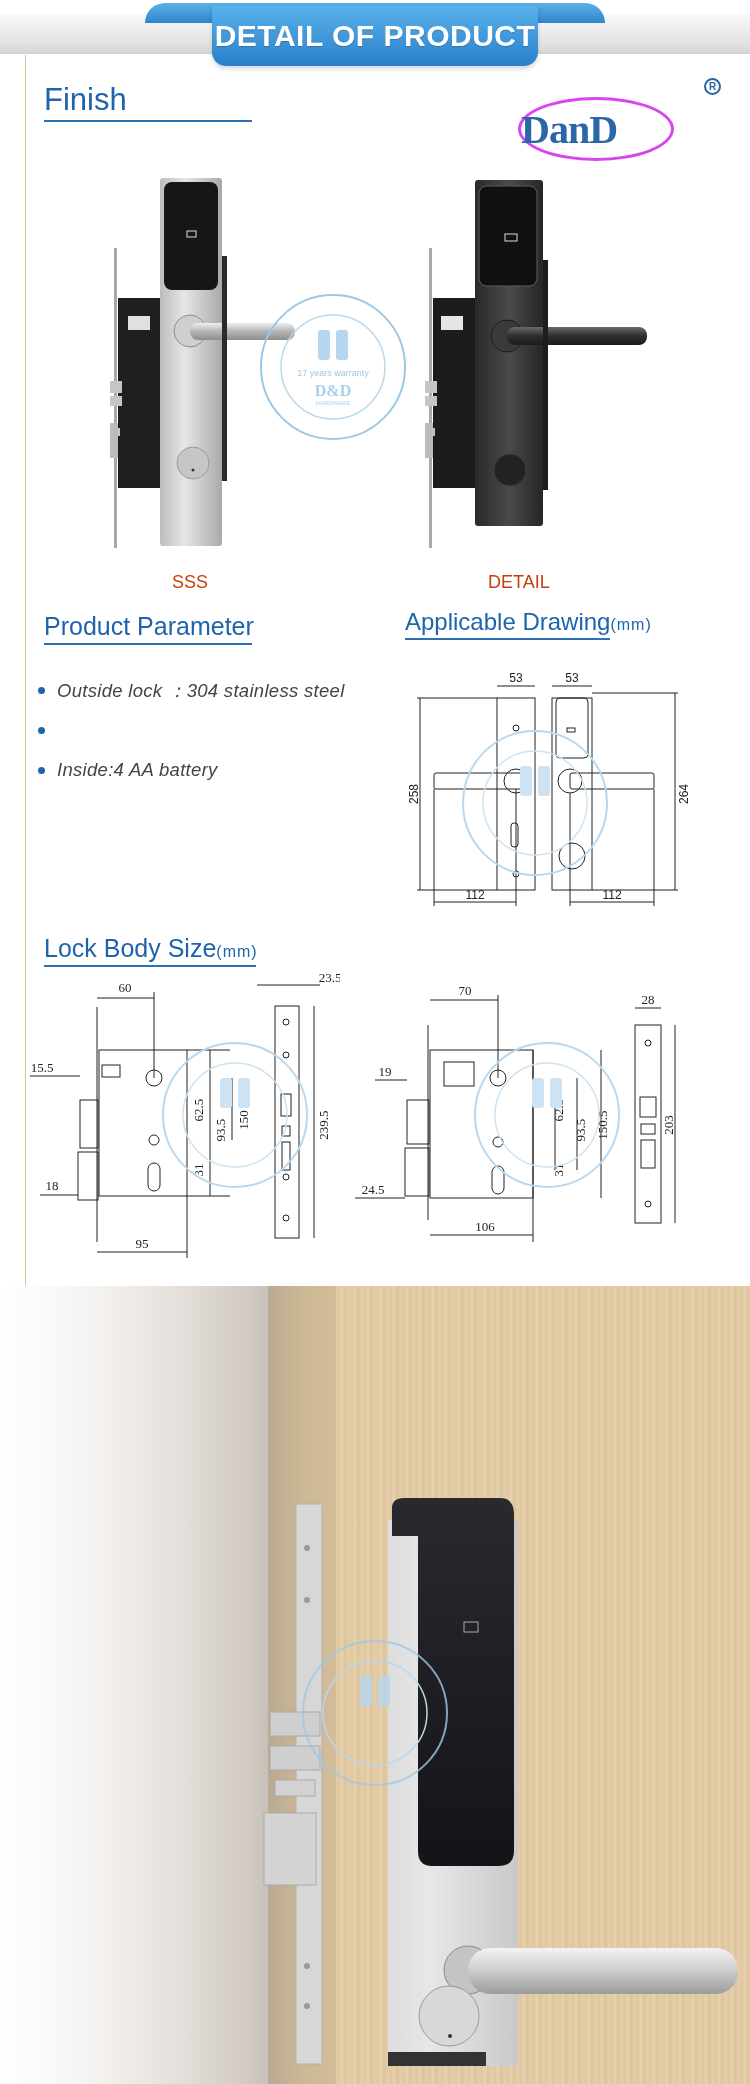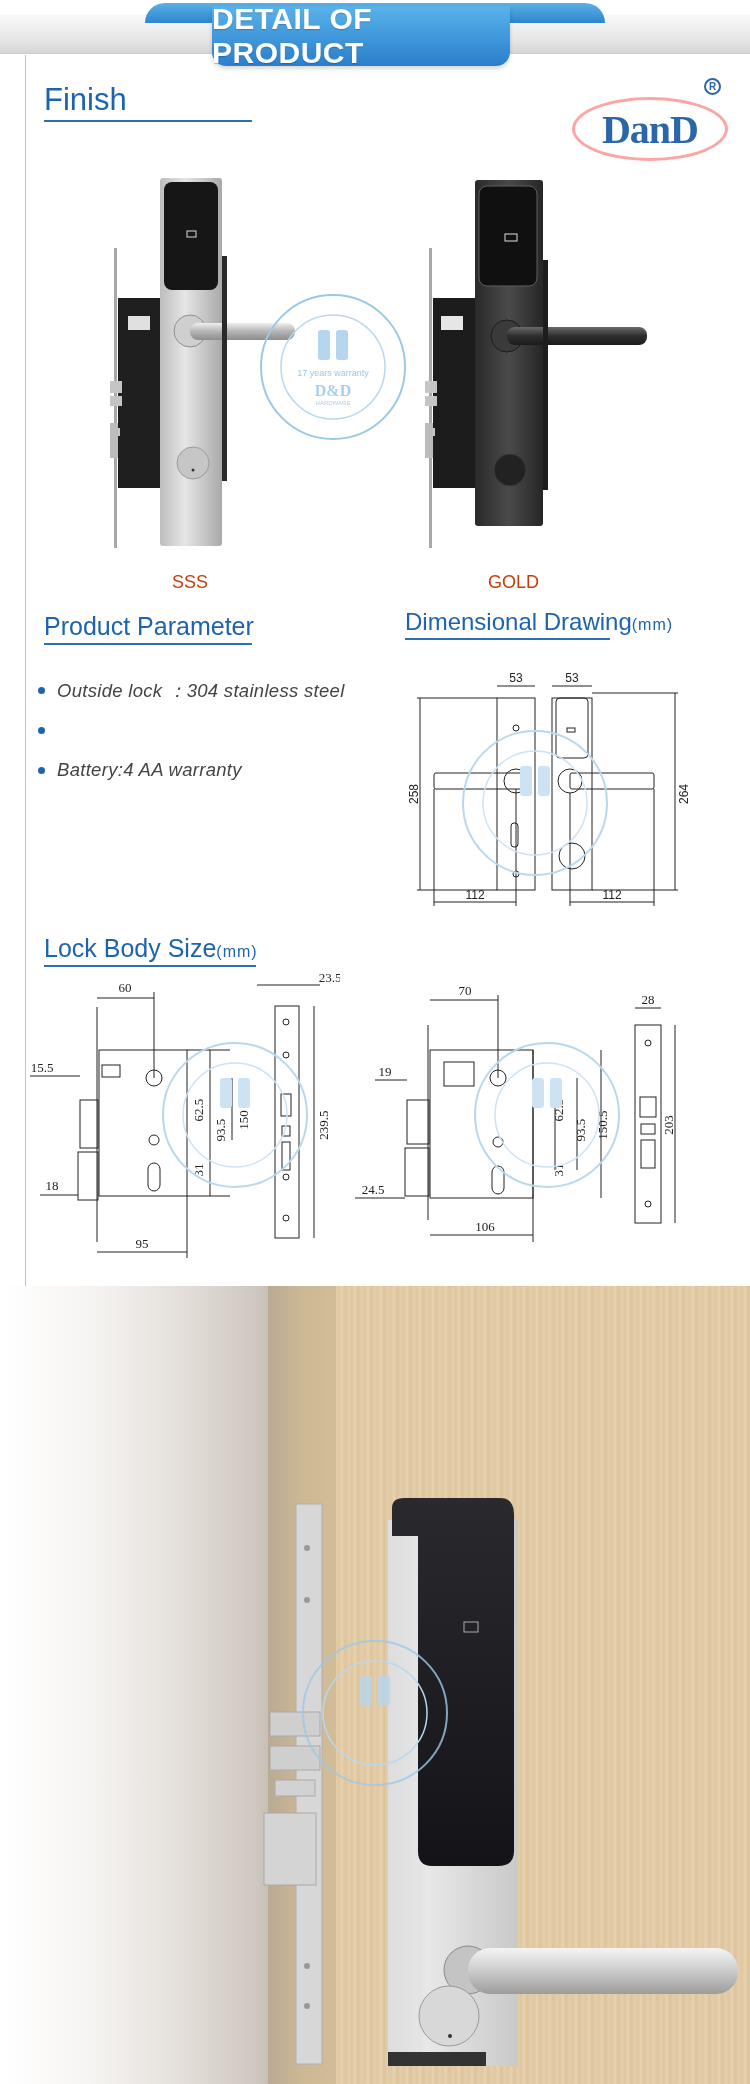--- a/index.html
+++ b/index.html
@@ -4,35 +4,35 @@
 <style>
   * { box-sizing: border-box; margin: 0; padding: 0; }
   html, body { width: 750px; background: #ffffff; }
   body { font-family: "Liberation Sans", sans-serif; position: relative; width: 750px; height: 2084px; overflow: hidden; color: #333; }
 
   
   .banner-bar { position: absolute; left: 0; top: 14px; width: 750px; height: 40px;
     background: linear-gradient(#fafafa, #e4e4e4 70%, #d6d6d6); border-bottom: 1px solid #cfcfcf; }
   .ribbon-back { position: absolute; top: 3px; left: 145px; width: 460px; height: 20px;
     background: linear-gradient(#5bb0e6, #2f86cc); border-radius: 40px 40px 0 0; }
-  .ribbon { position: absolute; top: 6px; left: 212px; width: 298px; height: 60px;
+  .ribbon { position: absolute; top: 6px; left: 212px; width: 326px; height: 60px;
     background: linear-gradient(#59b2ea, #2a7fcb); border-radius: 0 0 14px 14px;
     box-shadow: 0 3px 4px rgba(0,0,0,0.15); display: flex; align-items: center; justify-content: center; }
   .ribbon-text { color: #fff; font-weight: bold; font-size: 30px; letter-spacing: 0.5px; text-shadow: 0 1px 1px rgba(0,0,0,0.2); }
 
   .left-rule { position: absolute; left: 25px; top: 55px; width: 1px; height: 1280px; background: #d9c09a; }
 
   
   .sec-title { position: absolute; color: #1d63ad; font-size: 25px; white-space: nowrap; }
   .sec-title .unit { font-size: 16px; letter-spacing: 1px; }
   .sec-title .uline { position: absolute; left: 0; bottom: -4px; height: 2px; background: #2b6fb5; }
 
   
-  .logo { position: absolute; left: 572px; top: 97px; width: 156px; height: 64px; border: 3px solid #fca5a5; border-radius: 50%;
-    display: flex; align-items: center; justify-content: center; }
+  .logo { position: absolute; left: 518px; top: 97px; width: 156px; height: 64px; border: 3px solid #d946ef; border-radius: 50%;
+    display: flex; align-items: center; }
   .logo-text { font-family: "Liberation Serif", serif; font-weight: bold; color: #2b67a8; font-size: 40px; letter-spacing: -1px; }
   .logo-reg { position: absolute; left: 704px; top: 78px; width: 17px; height: 17px; border: 2px solid #2b67a8; border-radius: 50%;
     color: #2b67a8; font-size: 10px; font-weight: bold; display: flex; align-items: center; justify-content: center; }
 
   
   .lock-pic { position: absolute; }
   .caption { position: absolute; color: #c2410c; font-size: 18px; }
 
   
   .param-list { position: absolute; left: 38px; top: 670px; list-style: none; }
@@ -131,21 +131,21 @@
     <rect x="-6" y="245" width="14" height="35" fill="#bcbcbc"></rect>
     <rect x="50" y="2" width="68" height="346" rx="3" fill="url(#bkPlate)"></rect>
     <rect x="54" y="8" width="58" height="100" rx="8" fill="#101010" stroke="#5e5e5e"></rect>
     <rect x="80" y="56" width="12" height="7" fill="none" stroke="#ddd" stroke-width="1"></rect>
     <circle cx="82" cy="158" r="16" fill="#3a3a3a" stroke="#1c1c1c"></circle>
     <rect x="82" y="149" width="140" height="18" rx="8" fill="url(#bkBar)"></rect>
     <circle cx="85" cy="292" r="16" fill="#222" stroke="#3b3b3b"></circle>
     <rect x="118" y="82" width="5" height="230" fill="#1d1d1d"></rect>
   </svg>
 </div>
-<div class="caption" style="left:488px; top:572px;">GOLD</div>
+<div class="caption" style="left:488px; top:572px;">DETAIL</div>
 
 <div class="stamp" style="left:258px; top:292px;">
   <svg width="150" height="150" viewBox="0 0 150 150">
     <circle cx="75" cy="75" r="72" fill="none" stroke="#9cc8e6" stroke-width="2"></circle>
     <circle cx="75" cy="75" r="52" fill="none" stroke="#b8d8ee" stroke-width="1.5"></circle>
     <rect x="60" y="38" width="12" height="30" rx="3" fill="#b5d6ee"></rect>
     <rect x="78" y="38" width="12" height="30" rx="3" fill="#b5d6ee"></rect>
     <text x="75" y="84" text-anchor="middle" font-size="9" fill="#9cc8e6" font-family="Liberation Sans, sans-serif">17 years warranty</text>
     <text x="75" y="104" text-anchor="middle" font-size="16" font-weight="bold" fill="#a8d0ec" font-family="Liberation Serif, serif">D&amp;D</text>
     <text x="75" y="113" text-anchor="middle" font-size="6" fill="#a8d0ec" font-family="Liberation Sans, sans-serif">HARDWARE</text>
@@ -159,26 +159,26 @@
 <ul class="param-list">
   <li>
       <span class="dot"></span>
       <span>Outside lock ：304 stainless steel</span>
     </li>
   <li>
       <span class="dot"></span>
     </li>
   <li>
       <span class="dot"></span>
-      <span>Battery:4 AA warranty</span>
+      <span>Inside:4 AA battery</span>
     </li>
 </ul>
 
 <div class="sec-title" style="left:405px; top:608px; font-size:24px;">
-  <span>Dimensional Drawing</span><span class="unit">(mm)</span>
+  <span>Applicable Drawing</span><span class="unit">(mm)</span>
   <span class="uline" style="width:205px;"></span>
 </div>
 <div class="drawing dim-sans" style="left:400px; top:668px;">
   <svg width="300" height="245" viewBox="0 0 300 245">
     <g stroke="#222" fill="none" stroke-width="1">
 
       <rect x="97" y="30" width="38" height="192"></rect>
       <rect x="34" y="105" width="90" height="16" rx="2"></rect>
       <circle cx="116" cy="113" r="12"></circle>
       <rect x="111" y="155" width="7" height="24" rx="3"></rect>

